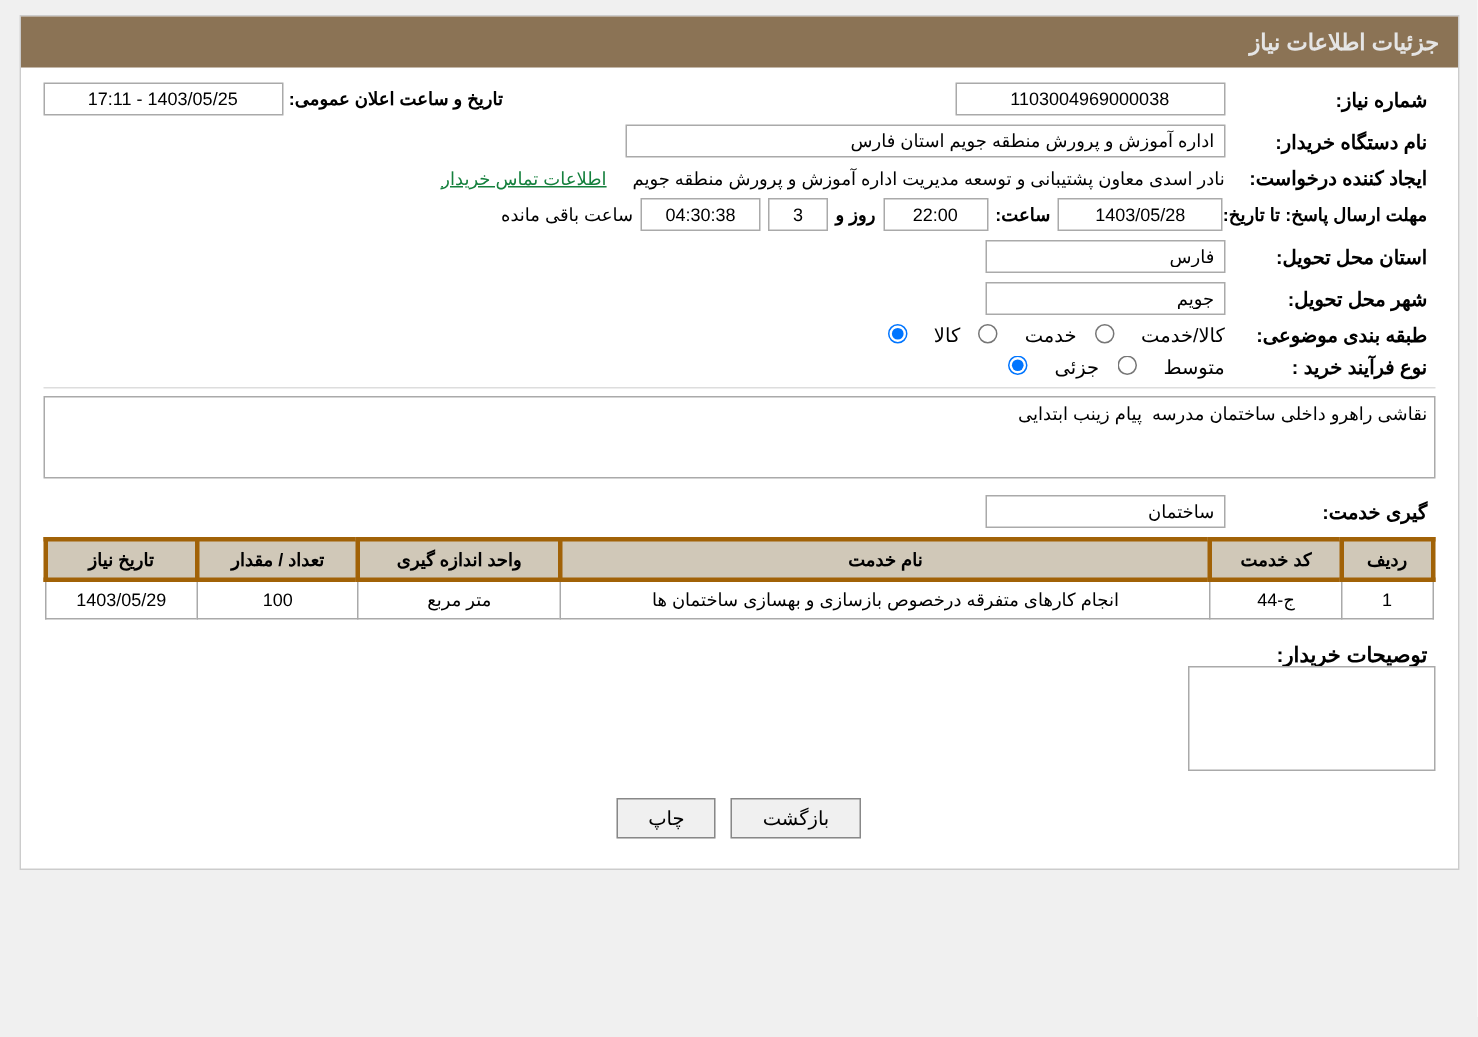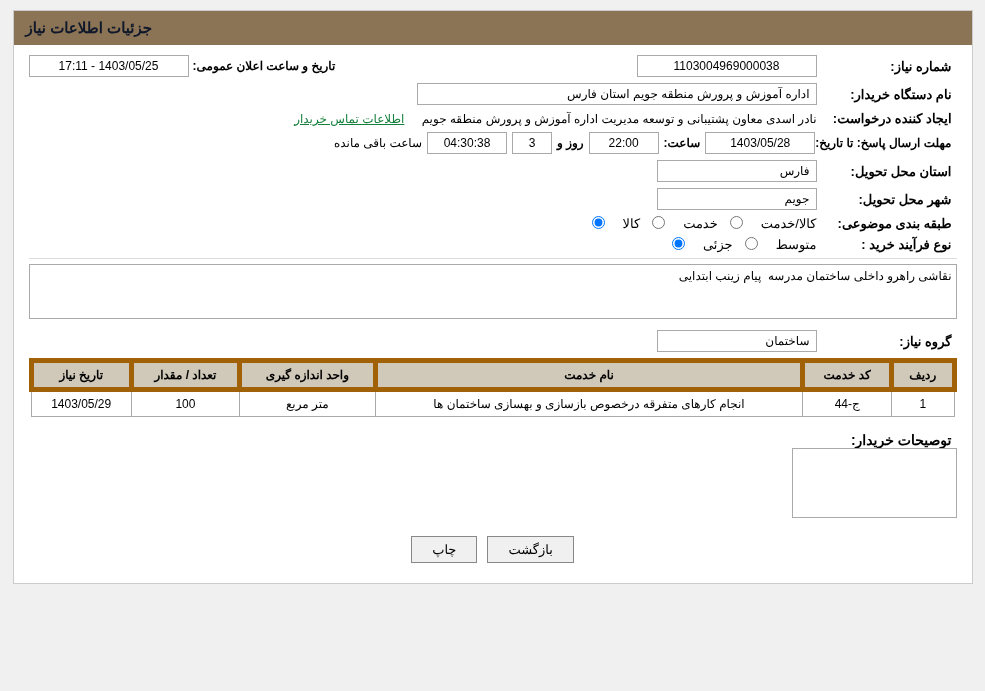--- a/index.html
+++ b/index.html
@@ -11,22 +11,22 @@
       padding: 10px;
     }
     .main-container {
       background: white;
       border: 1px solid #ccc;
       max-width: 960px;
       margin: 0 auto;
     }
     .page-header {
       background: #8B7355;
-      color: #0f172a;
-      text-align: left;
+      color: #e5e5e5;
+      text-align: right;
       padding: 8px 12px;
       font-size: 15px;
       font-weight: bold;
     }
     .content-area {
       padding: 10px 15px;
     }
     .section-header {
       background: #e8e0d0;
       border: 1px solid #ccc;
@@ -93,21 +93,21 @@
       align-items: flex-start;
       gap: 18px;
     }
     .data-table {
       width: 100%;
       border-collapse: collapse;
       margin-top: 5px;
     }
     .data-table th {
       background: #d0c8b8;
-      border: 5px solid #a16207;
+      border: 3px solid #a16207;
       padding: 5px 8px;
       text-align: center;
       font-weight: bold;
       font-size: 12px;
     }
     .data-table td {
       border: 1px solid #aaa;
       padding: 5px 8px;
       text-align: center;
       font-size: 12px;
@@ -262,21 +262,21 @@
     <div class="divider-row"></div>
 
     <div class="info-row" style="margin-bottom:8px; align-items:flex-start;">
       <div class="info-value">
         <textarea class="textarea-box" style="height: 55px;" readonly="">نقاشی راهرو داخلی ساختمان مدرسه  پیام زینب ابتدایی</textarea>
       </div>
     </div>
 
 
     <div class="info-row" style="margin-bottom:6px;">
-      <span class="info-label">گروه نیاز:</span>
+      <span class="info-label">گیری خدمت:</span>
       <div class="info-value">
         <input type="text" class="input-box" style="width: 160px; text-align: right;" value="ساختمان">
       </div>
     </div>
 
     <table class="data-table">
       <thead>
         <tr>
           <th>ردیف</th>
           <th>کد خدمت</th>

